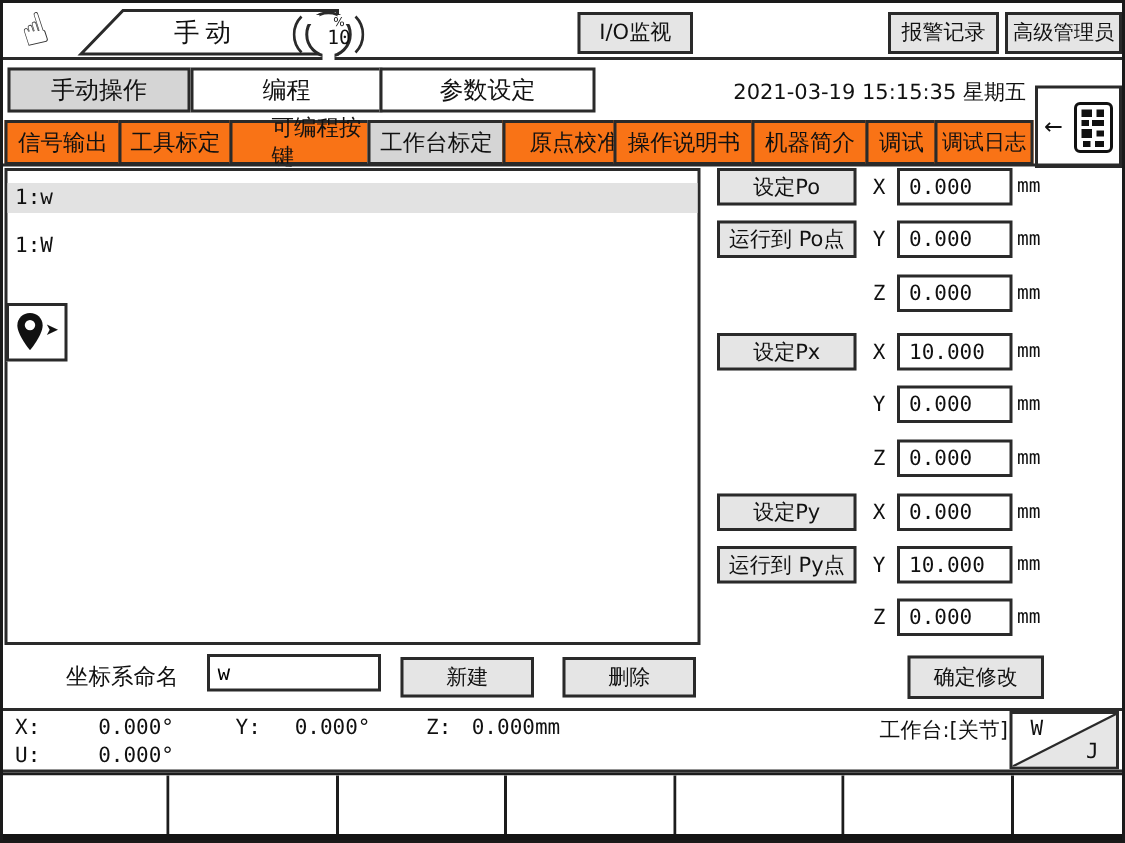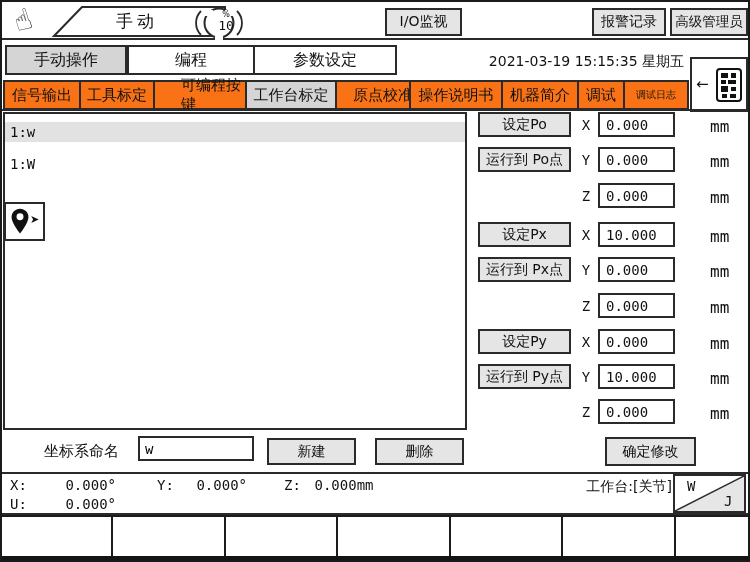--- a/index.html
+++ b/index.html
@@ -17,21 +17,21 @@
   .tab.sel{ background:#d5d5d5; }
   .subtab{ border:2px solid var(--bd); background:#f97316; font-size:15px; }
   .subtab.sel{ background:#d5d5d5; }
   .mono{ font-family:"DejaVu Sans Mono", monospace; }
   .field{
     border:2px solid var(--bd); background:#fff; font-size:14px;
     display:flex; align-items:center; padding-left:6px;
     font-family:"DejaVu Sans Mono", monospace;
   }
   .axis{ font-size:14px; font-family:"DejaVu Sans Mono", monospace; }
-  .unit{ font-size:16px; font-family:"DejaVu Sans Mono", monospace;margin-left:32px; }
+  .unit{ font-size:13px; font-family:"DejaVu Sans Mono", monospace; }
   .hline{ background:var(--bd); }
   #topbar{ position:absolute; top:0; left:0; width:746px; height:38px; border-bottom:2px solid var(--bd); background:#fff; }
   #handicon{ font-size:29px; line-height:34px; transform:rotate(-18deg); color:#333; }
   #banner-label{ font-size:17px; letter-spacing:4px; }
   #gauge-text{ text-align:center; line-height:1; }
   #gauge-text .pct{ font-size:8px; display:block; }
   #gauge-text .num{ font-size:13px; display:block; font-family:"DejaVu Sans Mono", monospace; }
   #datetime{ font-size:14px; text-align:right; font-family:"DejaVu Sans", sans-serif; }
   #listpanel{ border:2px solid var(--bd); background:#fff; }
   .listrow{ font-size:14px; padding-left:5px; line-height:20px; }
@@ -102,21 +102,21 @@
   </div>
 
   <div class="abs subtab cc" style="left:1px;top:78px;width:78px;height:30px;">信号输出</div>
   <div class="abs subtab cc" style="left:77px;top:78px;width:76px;height:30px;">工具标定</div>
   <div class="abs subtab cc" style="left:151px;top:78px;width:94px;height:30px;padding-left:26px;">可编程按键</div>
   <div class="abs subtab sel cc" style="left:243px;top:78px;width:92px;height:30px;">工作台标定</div>
   <div class="abs subtab cc" style="left:333px;top:78px;width:96px;height:30px;">原点校准</div>
   <div class="abs subtab cc" style="left:407px;top:78px;width:94px;height:30px;">操作说明书</div>
   <div class="abs subtab cc" style="left:499px;top:78px;width:78px;height:30px;">机器简介</div>
   <div class="abs subtab cc" style="left:575px;top:78px;width:48px;height:30px;">调试</div>
-  <div class="abs subtab cc" style="left:621px;top:78px;width:66px;height:30px;font-size:10px;">调试日志</div>
+  <div class="abs subtab cc" style="left:621px;top:78px;width:66px;height:30px;font-size:14px;">调试日志</div>
 
   <div class="abs hline" style="left:0;top:107px;width:746px;height:2px;"></div>
 
   <div class="abs" id="listpanel" style="left:1px;top:110px;width:464px;height:318px;">
     <div class="abs listrow mono sel" style="left:0;top:8px;width:460px;height:20px;">1:w</div>
     <div class="abs listrow mono" style="left:0;top:40px;width:460px;height:20px;">1:W</div>
 
     <div class="abs" id="pinbox" style="left:-1px;top:88px;width:41px;height:39px;">
       <svg class="abs" style="left:3px;top:3px;" width="22" height="29" viewBox="0 0 24 30">
         <path d="M12 1 C6.8 1 2.8 5 2.8 10 c0 6.8 9.2 18 9.2 18 s9.2-11.2 9.2-18 C21.2 5 17.2 1 12 1 z" fill="#111"></path>
@@ -138,21 +138,20 @@
 
   <div class="abs axis cc" style="left:576px;top:181px;width:16px;height:25px;">Z</div>
   <div class="abs field" style="left:596px;top:181px;width:77px;height:25px;">0.000</div>
   <div class="abs unit" style="left:676px;top:186px;">mm</div>
 
   <div class="abs btn cc" style="left:476px;top:220px;width:93px;height:25px;">设定Px</div>
   <div class="abs axis cc" style="left:576px;top:220px;width:16px;height:25px;">X</div>
   <div class="abs field" style="left:596px;top:220px;width:77px;height:25px;">10.000</div>
   <div class="abs unit" style="left:676px;top:225px;">mm</div>
 
-  <div class="abs btn cc" style="left:476px;top:255px;width:93px;height:25px;">运行到 Px点</div>
   <div class="abs axis cc" style="left:576px;top:255px;width:16px;height:25px;">Y</div>
   <div class="abs field" style="left:596px;top:255px;width:77px;height:25px;">0.000</div>
   <div class="abs unit" style="left:676px;top:260px;">mm</div>
 
   <div class="abs axis cc" style="left:576px;top:291px;width:16px;height:25px;">Z</div>
   <div class="abs field" style="left:596px;top:291px;width:77px;height:25px;">0.000</div>
   <div class="abs unit" style="left:676px;top:296px;">mm</div>
 
   <div class="abs btn cc" style="left:476px;top:327px;width:93px;height:25px;">设定Py</div>
   <div class="abs axis cc" style="left:576px;top:327px;width:16px;height:25px;">X</div>

